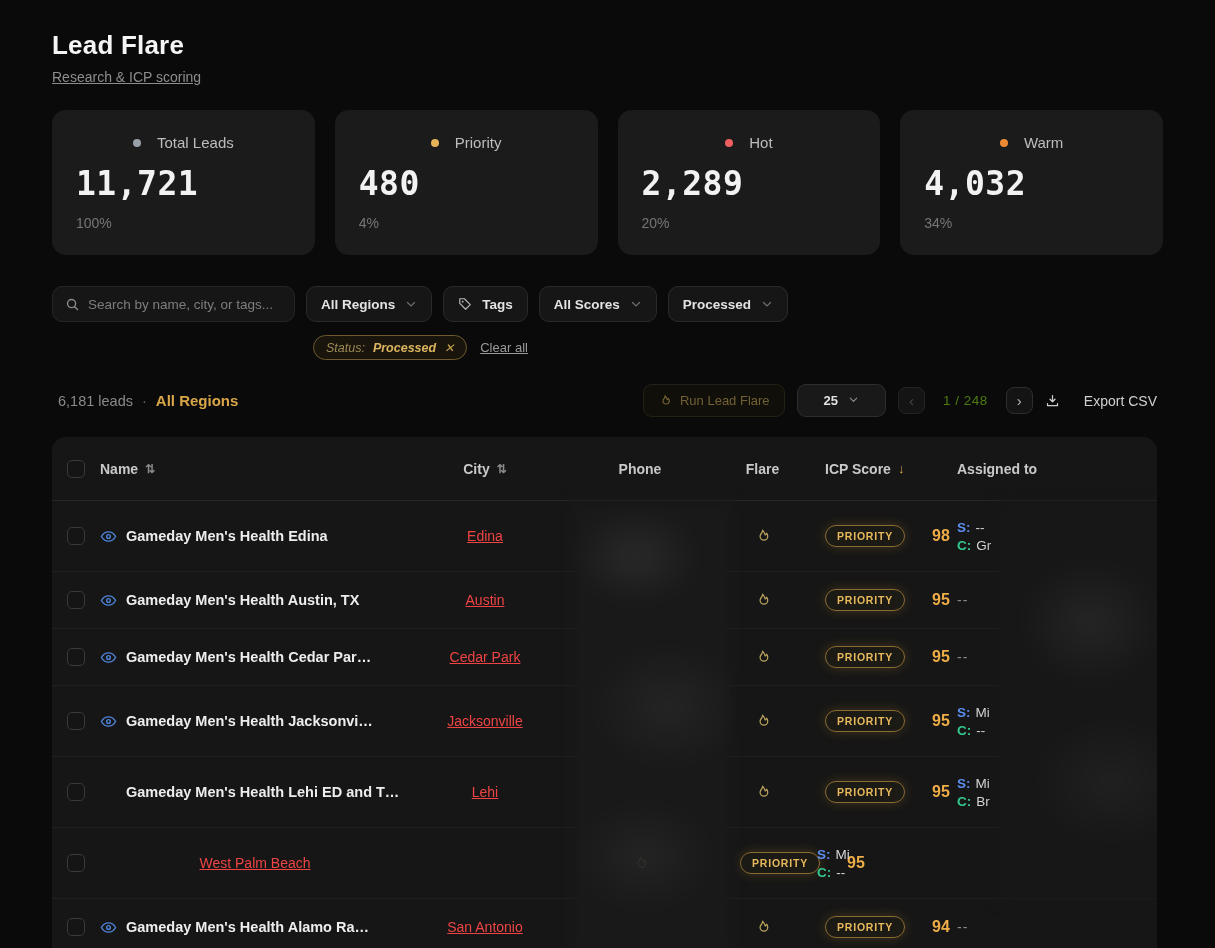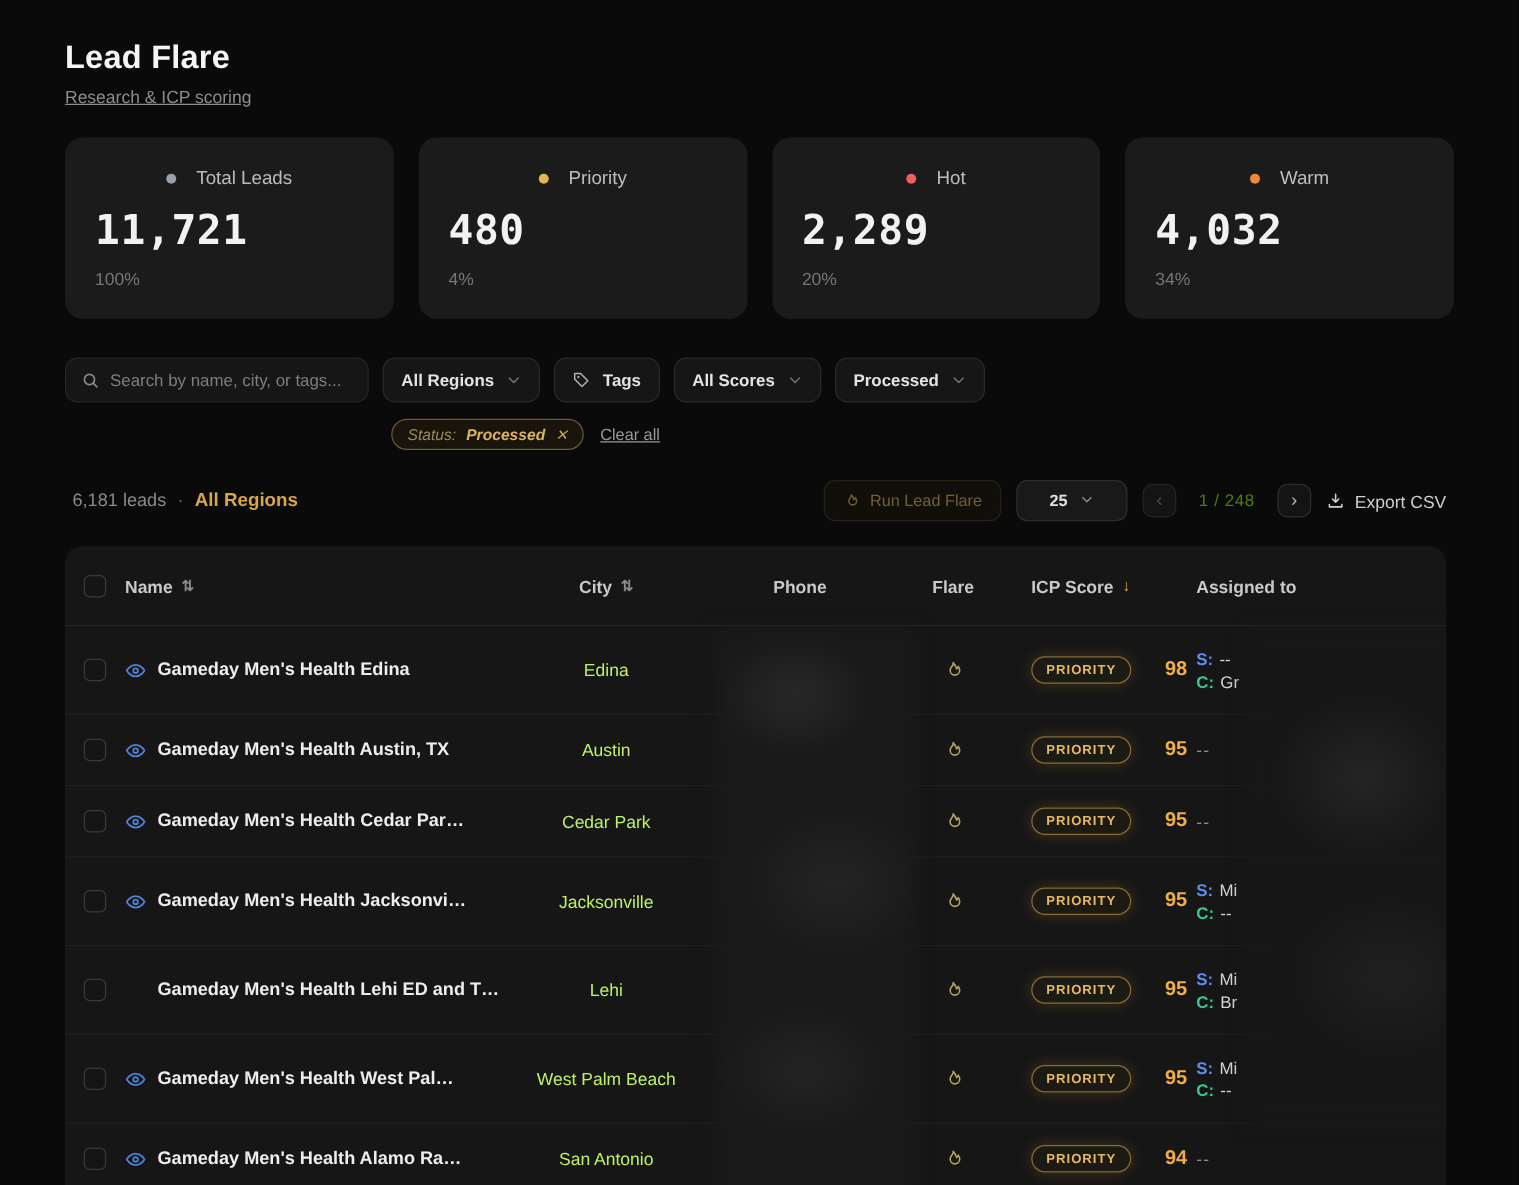--- a/index.html
+++ b/index.html
@@ -75,21 +75,21 @@
     color:#e0e0e0; display:flex; align-items:center; gap:10px; padding:0 26px;
     font-size:13px; font-weight:700; cursor:pointer;
   }
   .pagebtn {
     width:27px; height:27px; border-radius:8px; border:1px solid #242424; background:#141414;
     display:flex; align-items:center; justify-content:center; font-size:15px; cursor:pointer;
   }
   .pagebtn.prev { color:#4a4a4a; }
   .pagebtn.next { color:#b9b9b9; border-color:#2e2e2e; }
   .pageinfo { font-size:13.5px; color:#4d7c0f; padding:0 6px; letter-spacing:.5px; }
-  .export { display:flex; align-items:center; gap:8px; color:#cfcfcf; font-size:14px; cursor:pointer; }
+  .export { display:flex; align-items:center; gap:24px; color:#cfcfcf; font-size:14px; cursor:pointer; }
 
   
   .tablewrap {
     position:relative; margin:20px 52px 0 52px; width:1105px;
     background:#161616; border-radius:14px 14px 0 0; overflow:hidden;
   }
   .tgrid { display:grid; grid-template-columns:48px 310px 150px 160px 85px 140px 1fr; align-items:center; }
   .thead { height:64px; border-bottom:1px solid #262626; }
   .th { font-size:14px; font-weight:700; color:#c9c9c9; display:flex; align-items:center; gap:7px; }
   .th.c, .td.c { justify-content:center; }
@@ -103,21 +103,21 @@
   .trow.h2 { height:71px; }
   .td { display:flex; align-items:center; font-size:14px; }
   .cbcell { justify-content:center; }
   .checkbox {
     width:18px; height:18px; border-radius:5px; border:1.5px solid #3a3a3a;
     background:#151515; cursor:pointer;
   }
   .namecell { gap:9px; padding-right:10px; overflow:hidden; }
   .name { color:#ededed; font-weight:700; font-size:14.5px; white-space:nowrap; }
   .eye { display:flex; flex:0 0 auto; }
-  .city { color:#bef264; font-size:14px; }
+  .city { color:#ef4444; font-size:14px;text-decoration:underline; }
   .flame { display:flex; }
   .badge {
     display:inline-flex; align-items:center; padding:4px 11px; border-radius:999px;
     border:1px solid #8a6c33; color:#e7b95c; font-size:10.5px; font-weight:700;
     letter-spacing:.8px; background:rgba(90,68,24,.10);
     box-shadow:0 0 12px rgba(222,170,60,.22);
   }
   .score { color:#eead47; font-weight:700; font-size:16px; margin-left:27px; }
   .asg .dash { color:#8a8a8a; letter-spacing:1px; }
   .asgtwo { display:flex; flex-direction:column; gap:3px; font-size:13.5px; }
@@ -469,59 +469,50 @@
       <span class="asgtwo">
         <span><span class="pre-s">S:</span><span class="av s-val">Mi</span></span>
         <span><span class="pre-c">C:</span><span class="av c-val">Br</span></span>
       </span>
     </div>
   </div>
         <div class="tgrid trow h2">
     <div class="td cbcell">
             <span class="checkbox"></span>
           </div>
+    <div class="td c city">West Palm Beach</div>
+    <div class="td c"></div>
+    <div class="td c flame">
+      <svg width="17" height="17" viewBox="0 0 24 24" fill="none" stroke="#b9a25c" stroke-width="1.8" stroke-linecap="round" stroke-linejoin="round">
+              <path d="M12 3c1.2 3.2-3.4 5-3.4 8.7a5.4 5.4 0 0 0 10.8 0c0-1.7-.7-3.2-1.6-4.4-.4 1.1-1 2-1.9 2.6C15.4 7.6 13.8 5 12 3z"></path>
+            </svg>
+    </div>
+    <div class="td icp">
+      <span class="badge">PRIORITY</span>
+      <span class="score">95</span>
+    </div>
+    <div class="td asg">
+
+      <span class="asgtwo">
+        <span><span class="pre-s">S:</span><span class="av s-val">Mi</span></span>
+        <span><span class="pre-c">C:</span><span class="av c-val">--</span></span>
+      </span>
+    </div>
+  </div>
+        <div class="tgrid trow h1">
+    <div class="td cbcell">
+            <span class="checkbox"></span>
+          </div>
     <div class="td namecell">
       <span class="eye">
         <svg width="17" height="17" viewBox="0 0 24 24" fill="none" stroke="#4d82d6" stroke-width="2">
                 <path d="M2 12s3.5-6.5 10-6.5S22 12 22 12s-3.5 6.5-10 6.5S2 12 2 12z"></path>
                 <circle cx="12" cy="12" r="2.6"></circle>
               </svg>
       </span>
-      <span class="name">Gameday Men's Health West Pal…</span>
-    </div>
-    <div class="td c city">West Palm Beach</div>
-    <div class="td c"></div>
-    <div class="td c flame">
-      <svg width="17" height="17" viewBox="0 0 24 24" fill="none" stroke="#b9a25c" stroke-width="1.8" stroke-linecap="round" stroke-linejoin="round">
-              <path d="M12 3c1.2 3.2-3.4 5-3.4 8.7a5.4 5.4 0 0 0 10.8 0c0-1.7-.7-3.2-1.6-4.4-.4 1.1-1 2-1.9 2.6C15.4 7.6 13.8 5 12 3z"></path>
-            </svg>
-    </div>
-    <div class="td icp">
-      <span class="badge">PRIORITY</span>
-      <span class="score">95</span>
-    </div>
-    <div class="td asg">
-
-      <span class="asgtwo">
-        <span><span class="pre-s">S:</span><span class="av s-val">Mi</span></span>
-        <span><span class="pre-c">C:</span><span class="av c-val">--</span></span>
-      </span>
-    </div>
-  </div>
-        <div class="tgrid trow h1">
-    <div class="td cbcell">
-            <span class="checkbox"></span>
-          </div>
-    <div class="td namecell">
-      <span class="eye">
-        <svg width="17" height="17" viewBox="0 0 24 24" fill="none" stroke="#4d82d6" stroke-width="2">
-                <path d="M2 12s3.5-6.5 10-6.5S22 12 22 12s-3.5 6.5-10 6.5S2 12 2 12z"></path>
-                <circle cx="12" cy="12" r="2.6"></circle>
-              </svg>
-      </span>
       <span class="name">Gameday Men's Health Alamo Ra…</span>
     </div>
     <div class="td c city">San Antonio</div>
     <div class="td c"></div>
     <div class="td c flame">
       <svg width="17" height="17" viewBox="0 0 24 24" fill="none" stroke="#b9a25c" stroke-width="1.8" stroke-linecap="round" stroke-linejoin="round">
               <path d="M12 3c1.2 3.2-3.4 5-3.4 8.7a5.4 5.4 0 0 0 10.8 0c0-1.7-.7-3.2-1.6-4.4-.4 1.1-1 2-1.9 2.6C15.4 7.6 13.8 5 12 3z"></path>
             </svg>
     </div>
     <div class="td icp">

